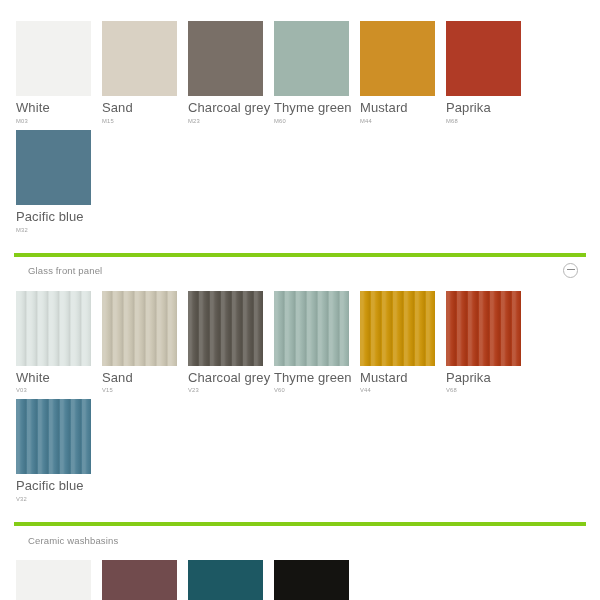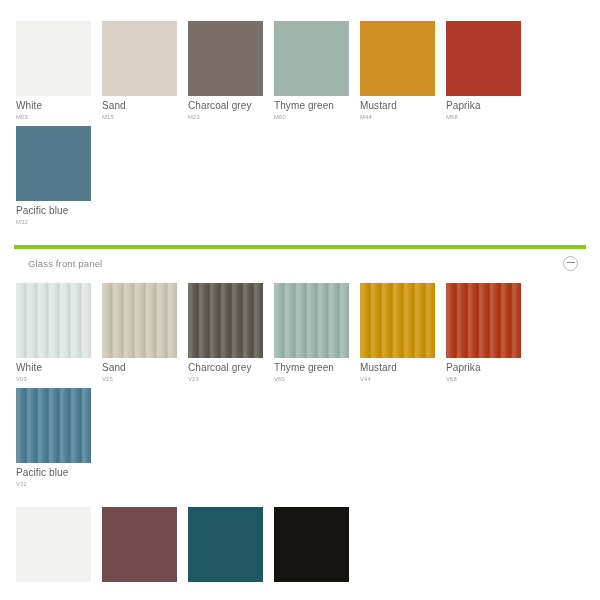--- a/index.html
+++ b/index.html
@@ -82,21 +82,21 @@
     cursor: pointer;
     flex: 0 0 auto;
   }
   .swatch-chip {
     width: 75px;
     height: 75px;
     background: #eee;
     display: block;
   }
   .swatch-name {
-    font-size: 10px;
+    font-size: 13px;
     color: #5f5f5f;
     margin-top: 4px;
     line-height: 1.25;
     letter-spacing: 0.1px;
     white-space: nowrap;
   }
   .swatch-code {
     font-size: 5.8px;
     color: #a2a2a2;
     margin-top: 1.5px;
@@ -213,20 +213,23 @@
             <div class="swatch-code">V68</div>
           </div>
           <div class="swatch-cell">
             <span class="swatch-chip ribbed" style="background: rgb(75, 126, 148);"></span>
             <div class="swatch-name">Pacific blue</div>
             <div class="swatch-code">V32</div>
           </div>
         </div>
       </div>
       <div class="section sec-gap-ceramic">
+        <div class="section-header">
+          <span class="section-title">Ceramic washbasins</span>
+        </div>
         <div class="swatch-grid grid-after-header">
           <div class="swatch-cell">
             <span class="swatch-chip" style="background: rgb(242, 242, 240);"></span>
           </div>
           <div class="swatch-cell">
             <span class="swatch-chip" style="background: rgb(113, 75, 77);"></span>
           </div>
           <div class="swatch-cell">
             <span class="swatch-chip" style="background: rgb(29, 88, 99);"></span>
           </div>

